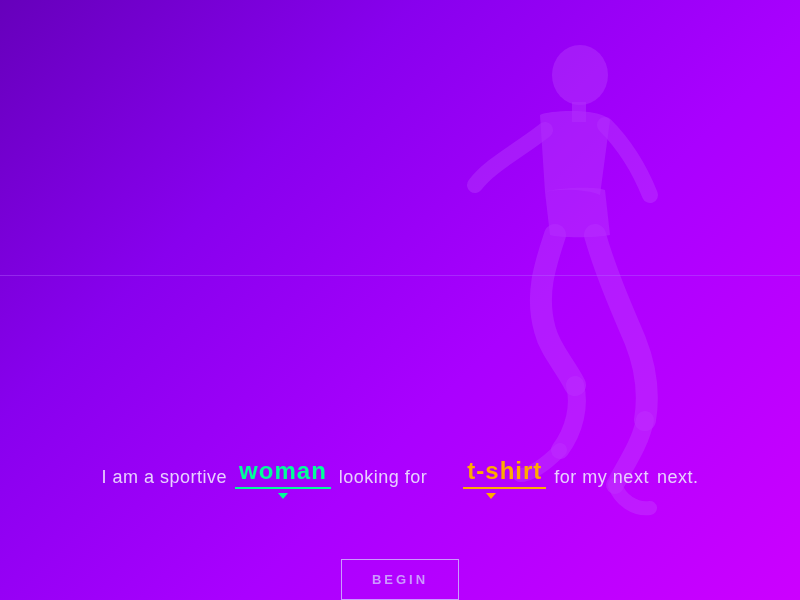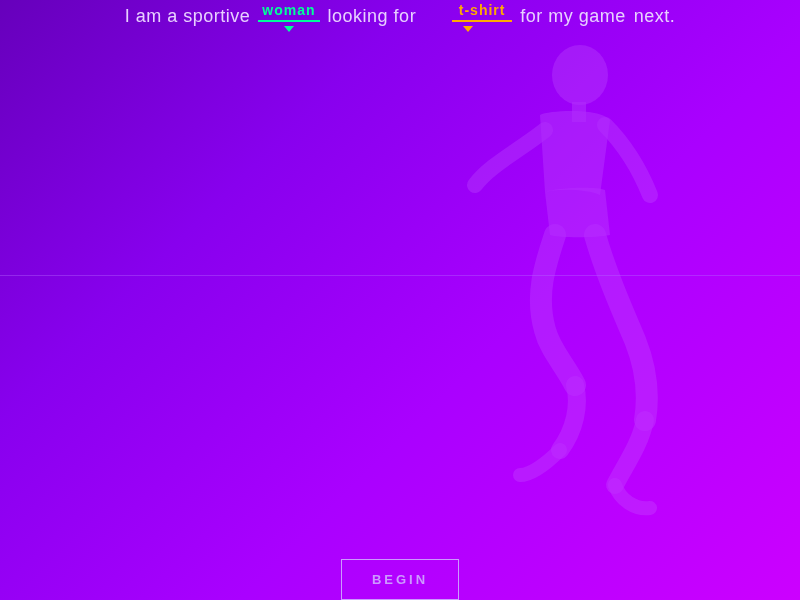--- a/index.html
+++ b/index.html
@@ -50,21 +50,21 @@
     }
 
     .content {
       position: absolute;
       top: 0; left: 0;
       width: 100%; height: 100%;
       z-index: 3;
       display: flex;
       flex-direction: column;
       align-items: center;
-      justify-content: space-between;
+      justify-content: flex-end;
     }
 
     .sentence-row {
       display: flex;
       align-items: center;
       gap: 8px;
       color: #ffffff;
       font-size: 18px;
       font-weight: 400;
       letter-spacing: 0.5px;
@@ -79,21 +79,21 @@
 
     .dropdown-field {
       position: relative;
       display: inline-flex;
       flex-direction: column;
       align-items: center;
       cursor: pointer;
     }
 
     .dropdown-value {
-      font-size: 14px;
+      font-size: 24px;
       font-weight: 600;
       letter-spacing: 1px;
       padding: 2px 4px;
       border-bottom: 2px solid;
       min-width: 60px;
       text-align: center;
       cursor: pointer;
     }
 
     .dropdown-value.green {
@@ -187,20 +187,20 @@
       <div class="dropdown-arrow arrow-green"></div>
     </div>
 
     <span class="static-text">looking for</span>
 
     <div class="dropdown-field">
       <span class="dropdown-value orange">t-shirt</span>
       <div class="dropdown-arrow arrow-orange"></div>
     </div>
 
-    <span class="static-text">for my game</span>
+    <span class="static-text">for my next</span>
 
 
     <span class="static-text">next.</span>
   </div>
 
   <button class="begin-btn">BEGIN</button>
 </div>
 
 </body></html>

